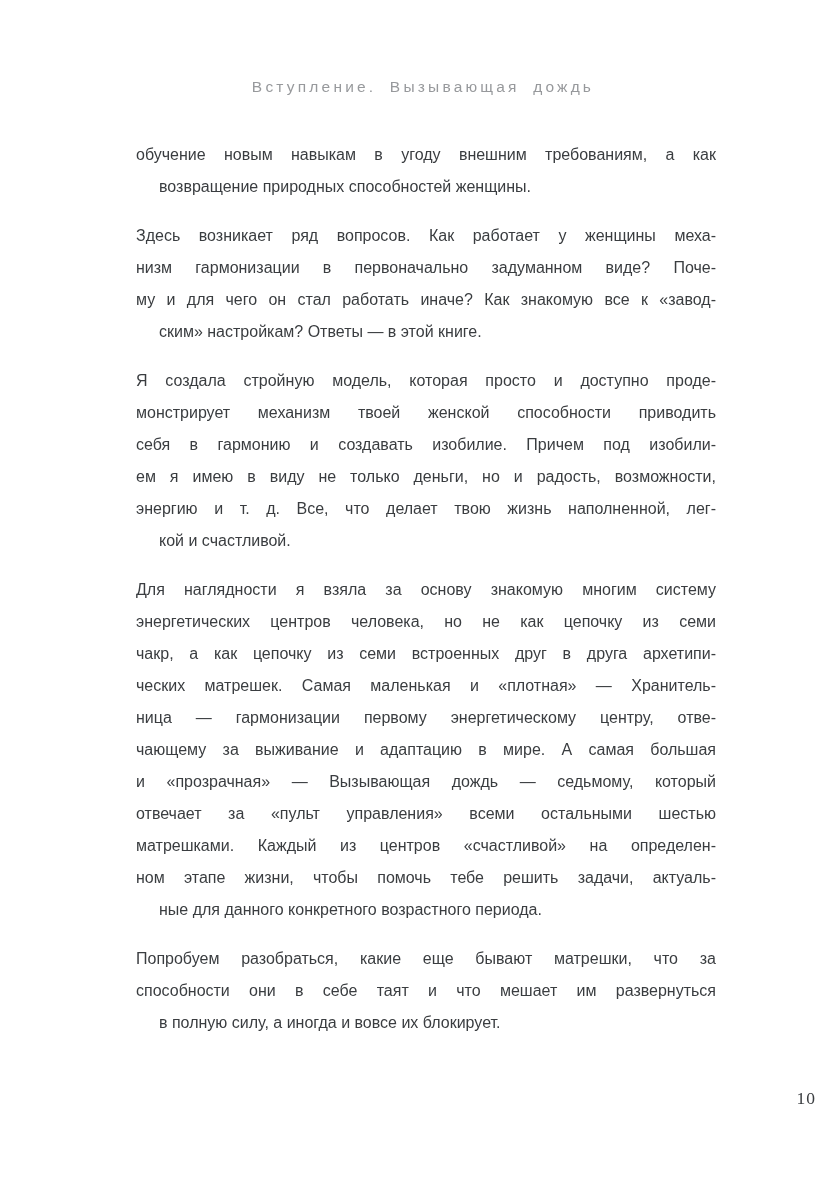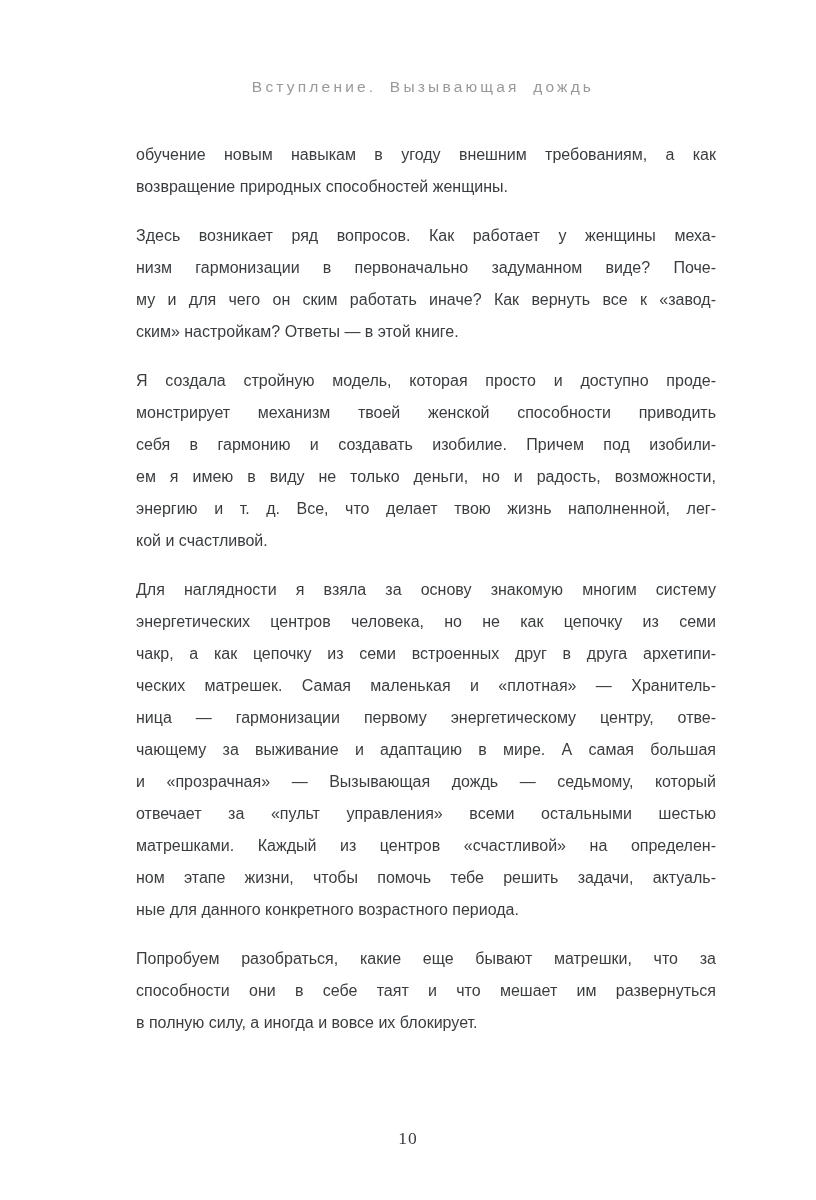--- a/index.html
+++ b/index.html
@@ -43,49 +43,49 @@
   .line {
     font-family: Liberation Sans, sans-serif;
     font-size: 16px;
     line-height: 32px;
     color: var(--body-text);
     text-align: justify;
     text-align-last: justify;
   }
   .line.last {
     text-align-last: left;
+    margin-left: 23px;
   }
   .page-number {
     position: absolute;
     top: 1088px;
     left: 0;
     right: 0;
-    text-align: center;
+    text-align: right;
     font-family: "Liberation Serif", "DejaVu Serif", serif;
     font-size: 17.5px;
     letter-spacing: 1px;
     color: var(--body-text);
-    margin-top: 40px;
   }
 </style>
 </head>
 <body>
 
 <div class="page">
   <div class="running-head">Вступление. Вызывающая дождь</div>
 
   <div class="text-block">
       <div class="paragraph">
         <div class="line">обучение новым навыкам в угоду внешним требованиям, а как</div>
         <div class="line last">возвращение природных способностей женщины.</div>
       </div>
       <div class="paragraph">
         <div class="line">Здесь возникает ряд вопросов. Как работает у женщины меха-</div>
         <div class="line">низм гармонизации в первоначально задуманном виде? Поче-</div>
-        <div class="line">му и для чего он ским работать иначе? Как вернуть все к «завод-</div>
+        <div class="line">му и для чего он стал работать иначе? Как знакомую все к «завод-</div>
         <div class="line last">ским» настройкам? Ответы — в этой книге.</div>
       </div>
       <div class="paragraph">
         <div class="line">Я создала стройную модель, которая просто и доступно проде-</div>
         <div class="line">монстрирует механизм твоей женской способности приводить</div>
         <div class="line">себя в гармонию и создавать изобилие. Причем под изобили-</div>
         <div class="line">ем я имею в виду не только деньги, но и радость, возможности,</div>
         <div class="line">энергию и т. д. Все, что делает твою жизнь наполненной, лег-</div>
         <div class="line last">кой и счастливой.</div>
       </div>

